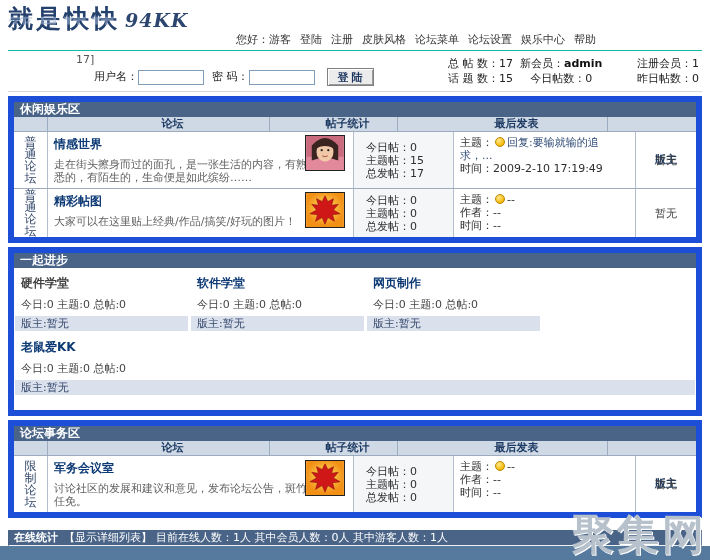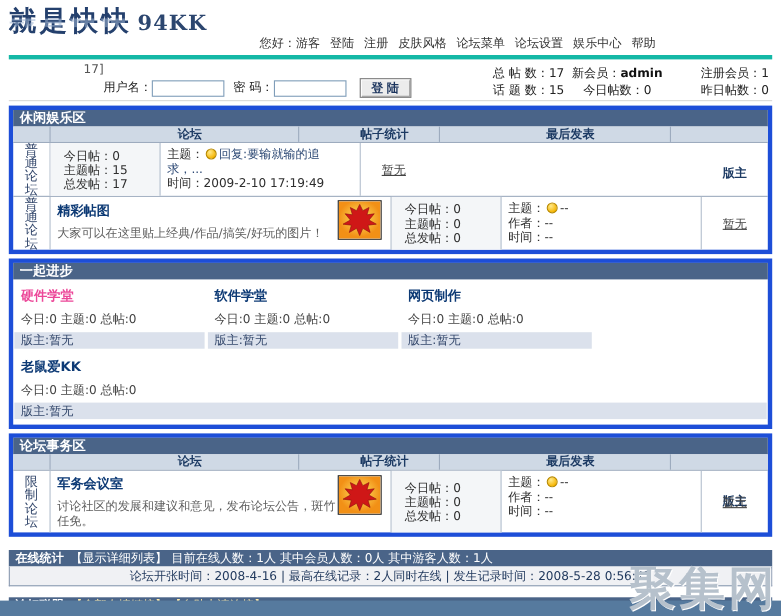--- a/index.html
+++ b/index.html
@@ -6,57 +6,57 @@
   html,body { width:710px; height:560px; overflow:hidden; background:#fff;
     font-family:"DejaVu Sans","Liberation Sans",sans-serif; font-size:11px; color:#333; }
   body { position:relative; }
   a { text-decoration:none; cursor:pointer; }
   .page { width:694px; margin:0 8px; position:relative; }
 
   
   .topbar { position:relative; height:50px; }
   .logo-wrap { position:absolute; left:0; top:2px; height:48px; overflow:hidden; white-space:nowrap; }
   .logo-main { font-size:25px; font-weight:bold; color:#24406d; letter-spacing:3px; }
-  .logo-sub { font-family:"DejaVu Serif","Liberation Serif",serif; 
+  .logo-sub { font-family:"DejaVu Serif","Liberation Serif",serif; font-style:italic;
     font-weight:bold; font-size:19px; color:#2c466f; margin-left:5px; letter-spacing:1px; }
   .logo-reflect { position:absolute; left:0; top:26px; height:14px; overflow:hidden;
     font-size:25px; font-weight:bold; letter-spacing:3px; color:#9fb4d2; opacity:.55;
     transform:scaleY(-0.8); transform-origin:top; }
   .navrow { position:absolute; left:228px; bottom:3px; white-space:nowrap; color:#333; }
   .navrow a { color:#333; margin-right:9px; }
   .navrow .greet { margin-right:9px; }
 
   
-  .loginband { position:relative; height:42px; border-top:4px solid #14b8a6; border-bottom:1px solid #d8d8d8; }
+  .loginband { position:relative; height:42px; border-top:1px solid #14b8a6; border-bottom:1px solid #d8d8d8; }
   .stray { position:absolute; left:68px; top:2px; color:#555; }
   .loginform { position:absolute; left:86px; top:17px; white-space:nowrap; }
   .loginform label { color:#222; }
   .loginform input[type="text"], .loginform input[type="password"] {
     width:66px; height:15px; border:1px solid #7f9db9; font-size:11px; vertical-align:middle; }
   .loginbtn { margin-left:12px; height:18px; padding:0 10px; font-size:11px; font-weight:bold;
     color:#1c355e; background:#ececec; border:1px solid #808080;
     box-shadow:inset 1px 1px 0 #fff, inset -1px -1px 0 #9a9a9a; cursor:pointer; vertical-align:middle; }
   .statcol { position:absolute; top:5px; line-height:15px; white-space:nowrap; color:#222; }
   .statcol b { color:#111; }
   .sc1 { left:440px; } .sc2 { left:512px; text-align:center; } .sc3 { left:629px; }
 
   
-  .section { border:4px solid #1d4ed8; margin-top:4px; background:#fff; }
+  .section { border:6px solid #1d4ed8; margin-top:4px; background:#fff; }
   .secbar { background:#4a6488; color:#fff; font-weight:bold; font-size:12px;
     height:15px; line-height:15px; padding:0 6px; white-space:nowrap; overflow:hidden; }
   .thead { display:flex; background:#cfd9e5; color:#1c3a63; font-weight:bold;
     height:14px; line-height:14px; text-align:center;gap:28px; }
   .thead > div { border-right:1px solid #9dabbe; }
   .thead > div:last-child { border-right:none;margin-top:36px; }
   .c-badge { width:34px; } .c-forum { flex:1; } .c-stats { width:100px; }
   .c-last { width:182px; } .c-mod { width:60px; }
 
   .frow { display:flex; border-top:1px solid #9dabbe; align-items:stretch; }
   .frow > div { border-right:1px solid #b4bfce; }
-  .frow > div:last-child { border-right:none;text-decoration:underline; }
+  .frow > div:last-child { border-right:none; }
   .badgecell { width:34px; display:flex; align-items:center; justify-content:center;
     text-align:center; font-size:12px; color:#33476b; line-height:12px; padding:0 6px; }
   .forumcell { flex:1; position:relative; padding:4px 6px; min-height:40px; }
   .fname { font-size:12px; font-weight:bold; color:#0d3a75; }
   .fdesc { color:#5e5e5e; margin-top:5px; width:262px; line-height:13px; }
   .favatar { position:absolute; right:8px; top:3px; width:40px; height:36px;
     border:1px solid #222; display:block; }
   .statscell { width:100px; background:#f4f6f8; display:flex; flex-direction:column;
     justify-content:center; padding-left:12px; line-height:13px; color:#2e2e2e; }
   .lastcell { width:182px; padding:4px 6px; line-height:13px; color:#2e2e2e; }
@@ -66,21 +66,21 @@
     border:1px solid #b78900; vertical-align:-1px; margin:0 2px; }
   .modcell { width:60px; display:flex; align-items:center; justify-content:center; color:#444; }
 
   
   .s2-cols { display:flex; gap:3px; padding:2px 1px 0 1px; }
   .s2-col { width:173px; }
   .s2-name { font-size:12px; font-weight:bold; color:#0d3a75; padding:5px 6px 3px 6px; }
   .s2-stats { padding:2px 6px 4px 6px; color:#444; }
   .s2-mod { background:#dbe1ec; color:#33476b; padding:1px 6px; height:15px; line-height:13px; }
   .s2-full { margin:3px 1px 0 1px; }
-  .sec2pad { padding-bottom:5px; }
+  .sec2pad { padding-bottom:15px; }
 
   
   .online { margin-top:12px; }
   .onlinebar { background:#4a6488; color:#fff; height:15px; line-height:15px; padding:0 6px;
     white-space:nowrap; overflow:hidden; }
   .onlinebar b { margin-right:6px; }
   .onlinebar a { color:#fff; margin-right:4px; }
   .onlinebody { border:1px solid #8c9cb2; border-top:none; background:#f0f1f4;
     text-align:center; height:18px; line-height:18px; color:#223a5e; }
 
@@ -141,20 +141,34 @@
     <div class="thead">
       <div class="c-badge"></div>
       <div class="c-forum">论坛</div>
       <div class="c-stats">帖子统计</div>
       <div class="c-last">最后发表</div>
       <div class="c-mod">版主</div>
     </div>
 
     <div class="frow">
       <div class="badgecell">普通论坛</div>
+      <div class="forumcell">
+        <a class="fname">情感世界</a>
+        <div class="fdesc">走在街头擦身而过的面孔，是一张生活的内容，有熟悉的，有陌生的，生命便是如此缤纷……</div>
+        <svg class="favatar" viewBox="0 0 40 36">
+          <rect width="40" height="36" fill="#c96a7d"></rect>
+          <rect y="22" width="40" height="14" fill="#e2899b"></rect>
+          <path d="M6 10 Q20 -6 34 10 L34 26 Q20 20 6 26 Z" fill="#3a2420"></path>
+          <ellipse cx="20" cy="17" rx="9" ry="10" fill="#f2c9a8"></ellipse>
+          <circle cx="16.5" cy="15" r="1.2" fill="#222"></circle>
+          <circle cx="23.5" cy="15" r="1.2" fill="#222"></circle>
+          <path d="M17 21 Q20 23 23 21" stroke="#a3503f" stroke-width="1" fill="none"></path>
+          <path d="M11 10 Q20 2 29 10 L29 13 Q20 8 11 13 Z" fill="#3a2420"></path>
+        </svg>
+      </div>
       <div class="statscell">
         <div>今日帖：0</div>
         <div>主题帖：15</div>
         <div>总发帖：17</div>
       </div>
       <div class="lastcell">
         <div><span>主题：</span><span class="smiley"></span><a>回复:要输就输的追求，...</a></div>
         <div>时间：2009-2-10 17:19:49</div>
       </div>
       <div class="modcell">暂无</div>
@@ -187,21 +201,21 @@
         <div>时间：--</div>
       </div>
       <div class="modcell">暂无</div>
     </div>
   </div>
 
   <div class="section sec2pad">
     <div class="secbar">一起进步</div>
     <div class="s2-cols">
       <div class="s2-col">
-        <div class="s2-name"><a style="color:#ec4899">硬件学堂</a></div>
+        <div class="s2-name"><a style="color:#404040">硬件学堂</a></div>
         <div class="s2-stats">今日:0 主题:0 总帖:0</div>
         <div class="s2-mod">版主:暂无</div>
       </div>
       <div class="s2-col">
         <div class="s2-name"><a style="color:#0d3a75">软件学堂</a></div>
         <div class="s2-stats">今日:0 主题:0 总帖:0</div>
         <div class="s2-mod">版主:暂无</div>
       </div>
       <div class="s2-col">
         <div class="s2-name"><a style="color:#0d3a75">网页制作</a></div>

